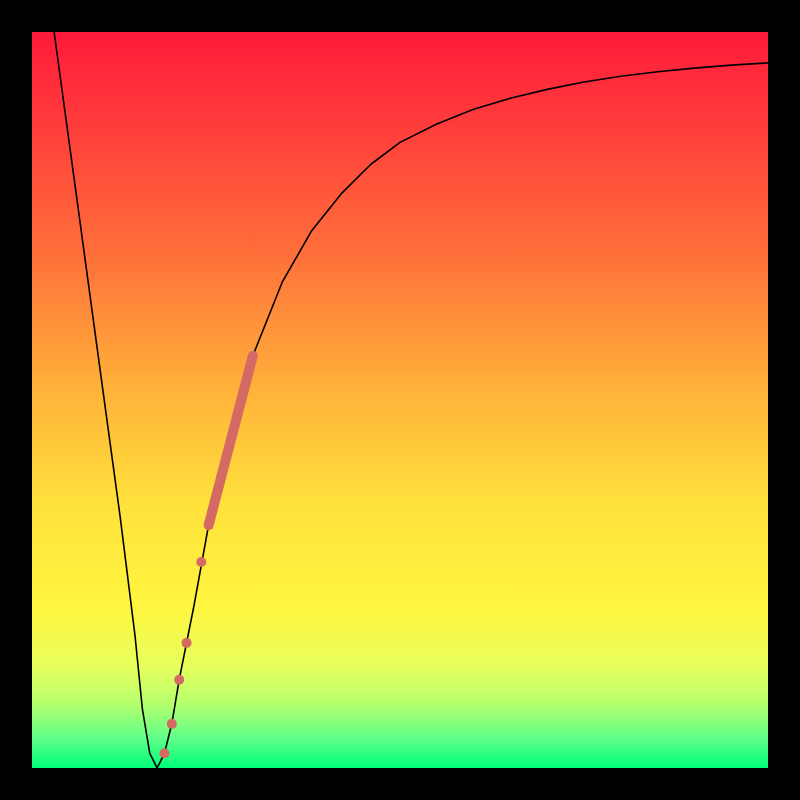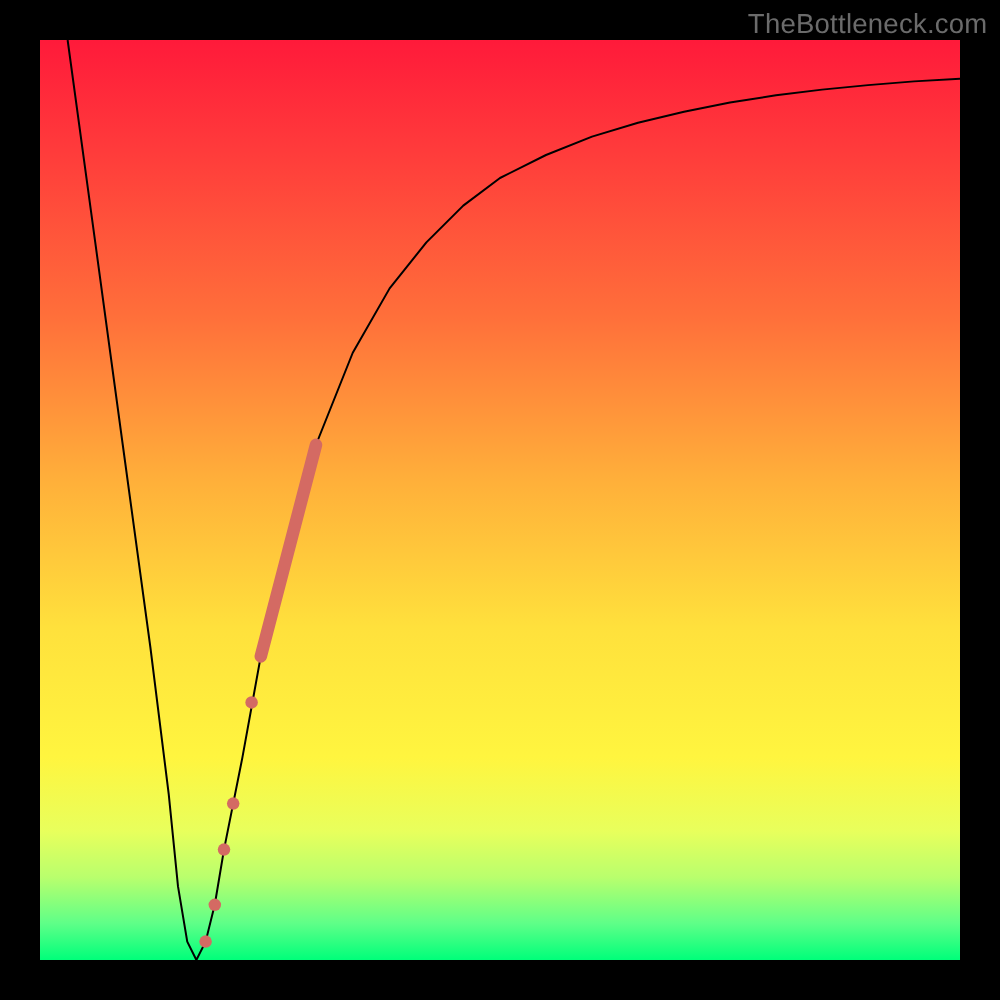--- a/index.html
+++ b/index.html
@@ -80,14 +80,13 @@
       <line id="hl-seg" class="highlight-bar" x1="176.64" y1="493.12" x2="220.79999999999998" y2="323.84"></line>
       <g id="hl-pts" class="highlight-pts">
           <circle cx="132.48" cy="721.28" r="5"></circle>
           <circle cx="139.84" cy="691.84" r="5"></circle>
           <circle cx="147.20000000000002" cy="647.6800000000001" r="5"></circle>
           <circle cx="154.56" cy="610.88" r="5"></circle>
           <circle cx="169.28" cy="529.92" r="5"></circle>
         </g>
     </svg>
   </div>
-  <div class="watermark">TheBottleneck.com</div>
 </div>
 
 </body></html>

